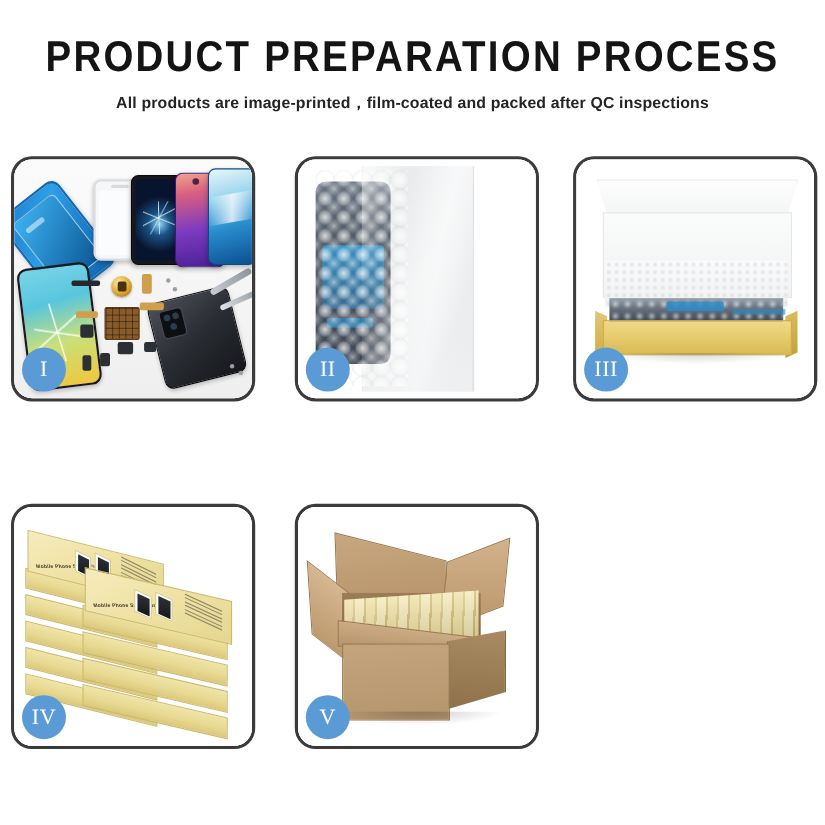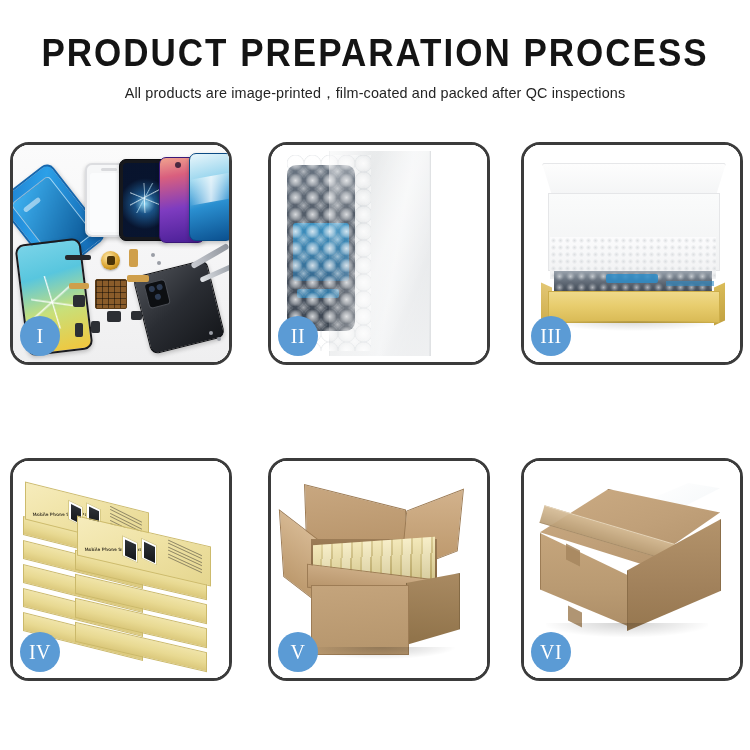--- a/index.html
+++ b/index.html
@@ -24,21 +24,21 @@
     letter-spacing: 2.0px;
     color: #141414;
     line-height: 40px;
     transform: scaleY(1.12);
     transform-origin: center top;
     white-space: nowrap;
   }
   #page-subtitle {
     font-family: "Liberation Sans", sans-serif;
     font-size: 14.4px;
-    font-weight: normal;
+    font-weight: bold;
     color: #242424;
     letter-spacing: 0.15px;
     margin-top: 14px;
     white-space: nowrap;
   }
 
   
   #grid {
     position: absolute;
     left: 10px;
@@ -602,29 +602,14 @@
         <div class="c5-goods2"></div>
         <div class="c5-flap-front"></div>
         <div class="c5-side"></div>
         <div class="c5-body"></div>
         <div class="c5-shadow"></div>
       </div>
     </div>
     <div class="badge">V</div>
   </div>
 
-  <div class="panel p-col3 p-row2">
-    <div class="panel-inner">
-      <div class="scene6">
-        <div class="c6-wrap"></div>
-        <div class="c6-top"></div>
-        <div class="c6-tape"></div>
-        <div class="c6-left"></div>
-        <div class="c6-right"></div>
-        <div class="c6-tab1"></div>
-        <div class="c6-tab2"></div>
-        <div class="c6-shadow"></div>
-      </div>
-    </div>
-    <div class="badge">VI</div>
-  </div>
 
 </div>
 
 </body></html>

